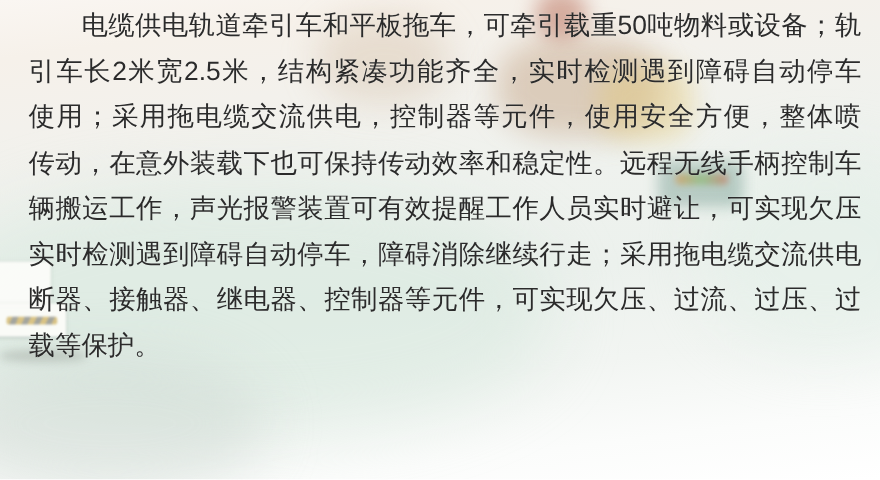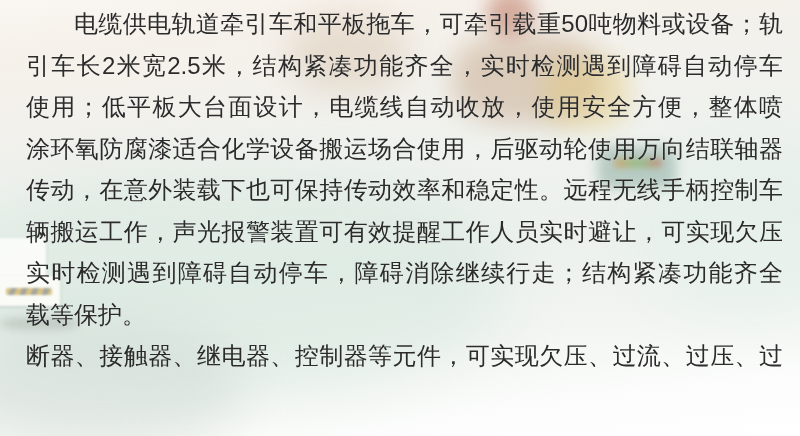--- a/index.html
+++ b/index.html
@@ -78,22 +78,21 @@
   <div class="blob b-machine"></div>
   <div class="blob b-lights"></div>
   <div class="cart-box1"></div>
   <div class="cart-box2"></div>
   <div class="cart-stripe"></div>
   <div class="cart-shadow"></div>
 
   <div class="para">
     <div class="ln first">电缆供电轨道牵引车和平板拖车，可牵引载重50吨物料或设备；轨</div>
     <div class="ln">引车长2米宽2.5米，结构紧凑功能齐全，实时检测遇到障碍自动停车</div>
-    <div class="ln">使用；低平板大台面设计，电缆线自动收放，使用安全方便，整体喷</div>
-    <div class="ln">涂环氧防腐漆适合化学设备搬运场合使用，后驱动轮使用万向结联轴器</div>
+    <div class="ln">使用；采用拖电缆交流供电，控制器等元件，使用安全方便，整体喷</div>
     <div class="ln">传动，在意外装载下也可保持传动效率和稳定性。远程无线手柄控制车</div>
     <div class="ln">辆搬运工作，声光报警装置可有效提醒工作人员实时避让，可实现欠压</div>
-    <div class="ln">实时检测遇到障碍自动停车，障碍消除继续行走；结构紧凑功能齐全</div>
+    <div class="ln">实时检测遇到障碍自动停车，障碍消除继续行走；采用拖电缆交流供电</div>
+    <div class="ln">断器、接触器、继电器、控制器等元件，可实现欠压、过流、过压、过</div>
     <div class="ln last">载等保护。</div>
-    <div class="ln">断器、接触器、继电器、控制器等元件，可实现欠压、过流、过压、过</div>
   </div>
 
 </div>
 
 </body></html>

